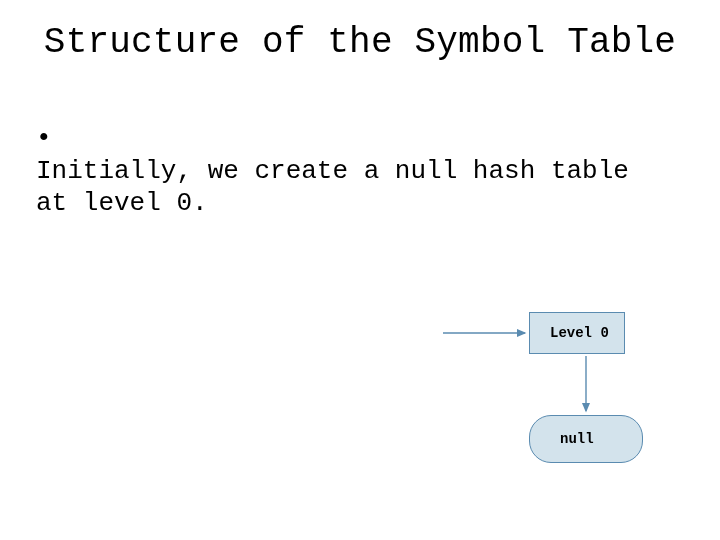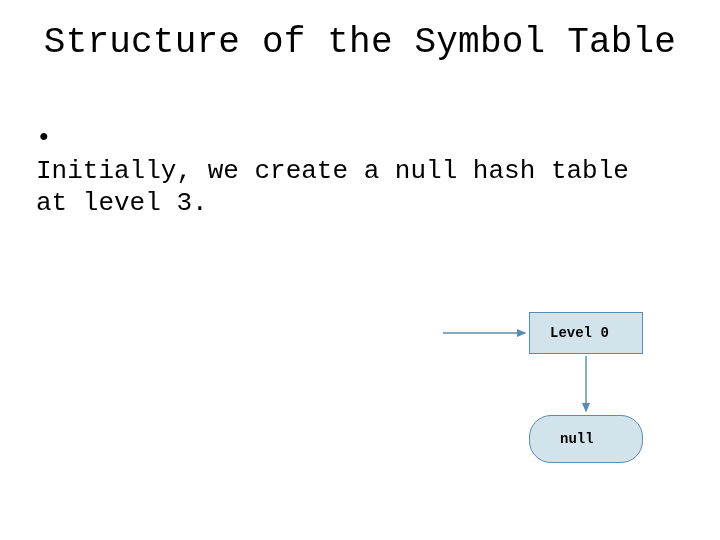--- a/index.html
+++ b/index.html
@@ -53,21 +53,21 @@
     background: #d3e3ec;
     border: 1px solid #5a8bb0;
     font-size: 14px;
     display: flex;
     align-items: center;
     box-sizing: border-box;
   }
   .box.level {
     left: 529px;
     top: 312px;
-    width: 114px;
+    width: 96px;
     height: 42px;
     padding-left: 20px;
     font-weight: 700;
   }
   .box.null {
     left: 529px;
     top: 415px;
     width: 114px;
     height: 48px;
     padding-left: 30px;
@@ -86,21 +86,21 @@
 </style>
 </head>
 <body>
 
 <div class="slide">
 
   <div class="title">Structure of the Symbol Table</div>
 
   <div class="bullet">
     <span class="dot">•</span>
-    <span class="txt">Initially, we create a null hash table at level 3.</span>
+    <span class="txt">Initially, we create a null hash table at level 0.</span>
   </div>
 
   <div class="box level">
     <span>Level 0</span>
   </div>
 
   <div class="box null">
     <span>null</span>
   </div>
 

